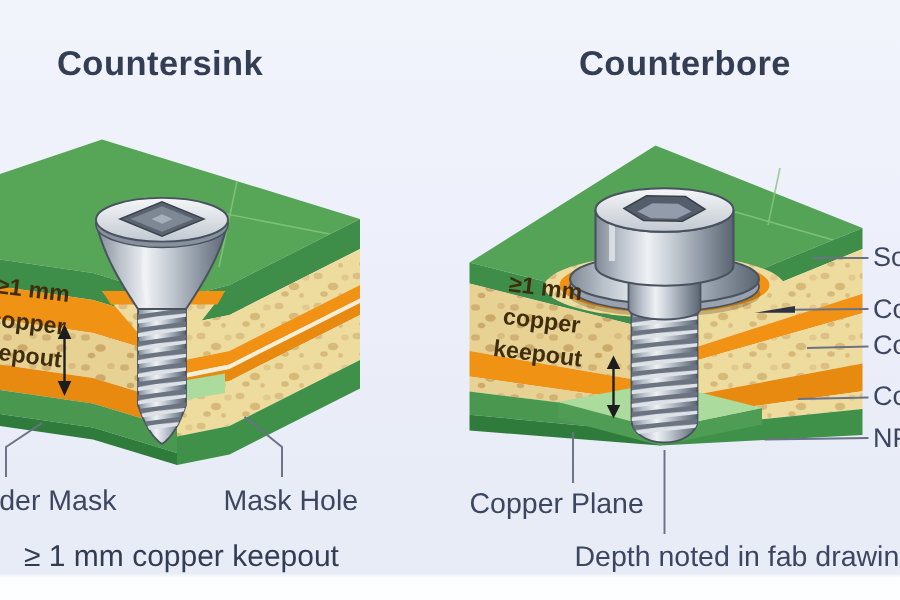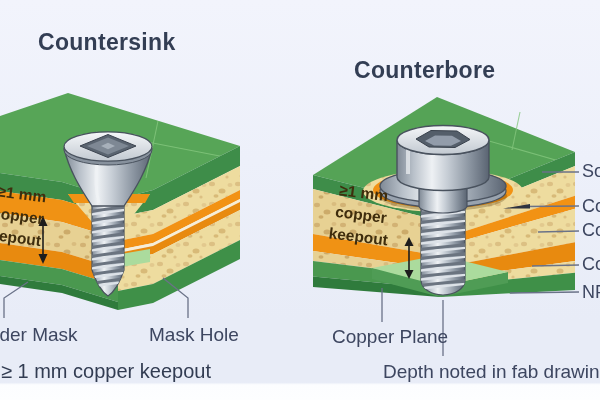--- a/index.html
+++ b/index.html
@@ -204,39 +204,39 @@
     <line x1="542" y1="172" x2="579" y2="172"></line>
     <line x1="526" y1="206.5" x2="579" y2="206"></line>
     <line x1="538" y1="232" x2="579" y2="231"></line>
     <line x1="532" y1="266" x2="579" y2="265"></line>
     <line x1="510" y1="293" x2="579" y2="292"></line>
   </g>
   <polygon points="503,208.5 530,204 530,208.5" fill="#2e3340"></polygon>
 </svg>
 
 <div class="title" style="left:38px;top:29px;">Countersink</div>
-<div class="title" style="left:354px;top:29px;margin-top:28px;">Counterbore</div>
+<div class="title" style="left:386px;top:29px;">Counterbore</div>
 
 <div class="board-note left">
   <div>≥1 mm</div>
   <div>copper</div>
   <div>keepout</div>
 </div>
 
 <div class="board-note right">
   <div>≥1 mm</div>
   <div>copper</div>
   <div>keepout</div>
 </div>
 
 <div class="lbl" style="left:-28px;top:324px;">Solder Mask</div>
 <div class="lbl" style="left:149px;top:324px;">Mask Hole</div>
-<div class="caption" style="left:1px;top:360px;">≥ 1 mm copper keepout</div>
-
-<div class="lbl" style="left:332px;top:326px;text-align:right;">Copper Plane</div>
+<div class="caption" style="left:1px;top:360px;padding-left:15px;">≥ 1 mm copper keepout</div>
+
+<div class="lbl" style="left:313px;top:326px;text-align:right;">Copper Plane</div>
 <div class="lbl" style="left:383px;top:361px;">Depth noted in fab drawings</div>
 
 <div class="callout" style="top:161px;">Solder Mask</div>
 <div class="callout" style="top:196px;">Copper</div>
 <div class="callout" style="top:220px;">Core</div>
 <div class="callout" style="top:254px;">Copper</div>
 <div class="callout" style="top:282px;">NPTH</div>
 
 </div>
 

